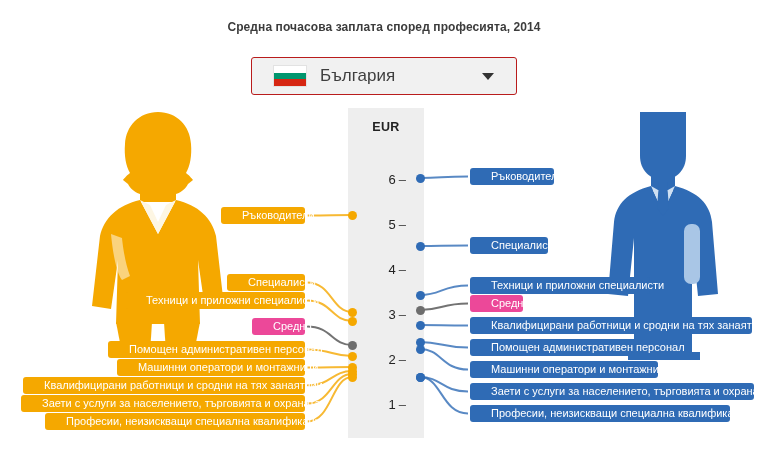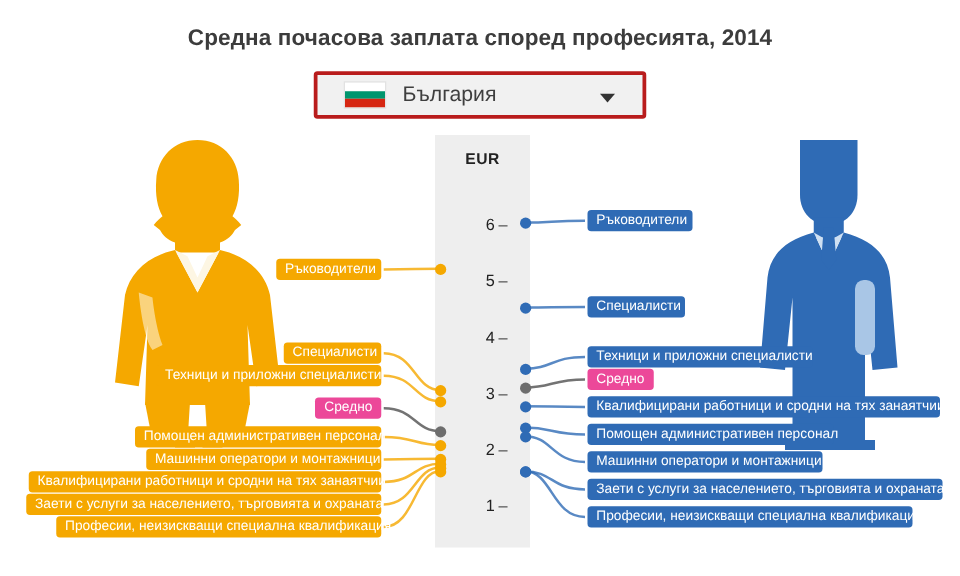--- a/index.html
+++ b/index.html
@@ -10,28 +10,28 @@
     overflow:hidden;
     position:relative;
     -webkit-font-smoothing:antialiased;
   }
   #stage{position:relative;width:768px;height:461px;}
 
   
   #title{
     position:absolute;left:0;top:20px;width:768px;
     text-align:center;
-    font-size:18px;font-weight:bold;color:#3c3c3c;
+    font-size:12px;font-weight:bold;color:#3c3c3c;
     letter-spacing:.1px;
   }
 
   
   #country-select{
     position:absolute;left:251px;top:57px;width:266px;height:38px;
-    background:#f1f1f1;border:3px solid #b91c1c;border-radius:3px;
+    background:#f1f1f1;border:1px solid #b91c1c;border-radius:3px;
     display:flex;align-items:center;box-sizing:border-box;
   }
   #flag{
     width:34px;height:22px;margin-left:21px;
     display:flex;flex-direction:column;overflow:hidden;
     border:1px solid #e2e2e2;box-sizing:border-box;flex:0 0 auto;
   }
   #flag i{display:block;width:100%;height:33.34%;}
   #flag i.w{background:#ffffff;}
   #flag i.g{background:#00966e;}
@@ -67,21 +67,21 @@
   #figure-female{left:78px;top:110px;}
   #figure-male{left:588px;top:108px;}
 
   
   #links{position:absolute;left:0;top:0;width:768px;height:461px;pointer-events:none;}
 
   
   .lbl{
     position:absolute;height:17px;line-height:17px;
     font-size:11px;color:#ffffff;white-space:nowrap;
-    border-radius:3px;padding:0 7px;box-sizing:border-box;
+    border-radius:3px;padding:0 21px;box-sizing:border-box;
   }
   .lbl.left{background:#f5a800;text-align:right;}
   .lbl.right{background:#2f6bb5;text-align:left;}
   .lbl.avg{background:#ec4899;}
 
   
   .dot{position:absolute;width:9px;height:9px;border-radius:50%;}
   .dot.o{background:#f5a800;}
   .dot.b{background:#2f6bb5;}
   .dot.g{background:#6d6d6d;}

